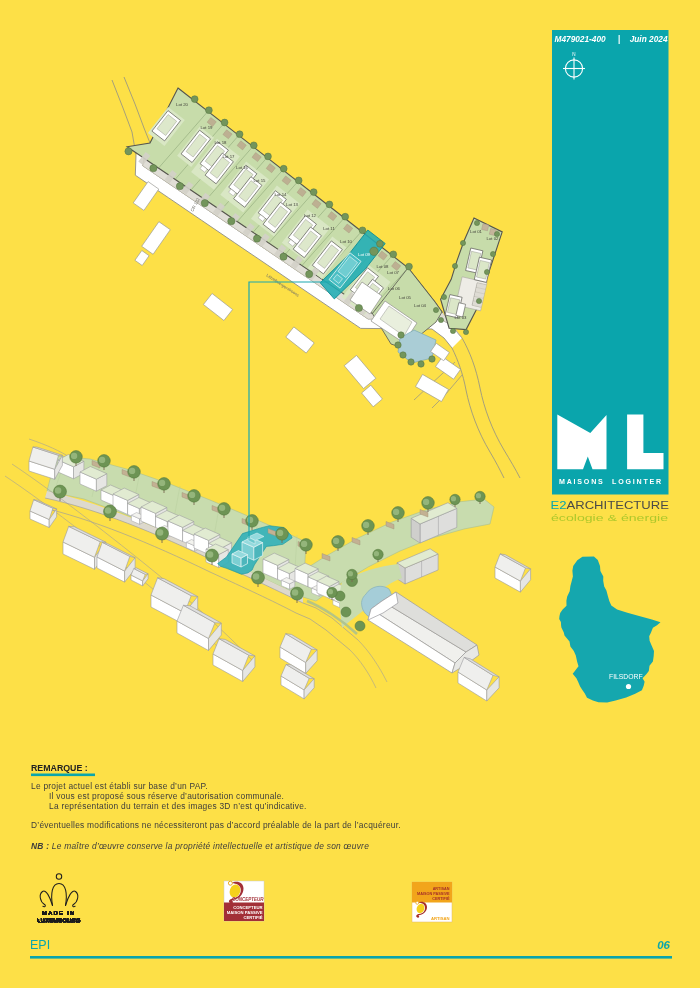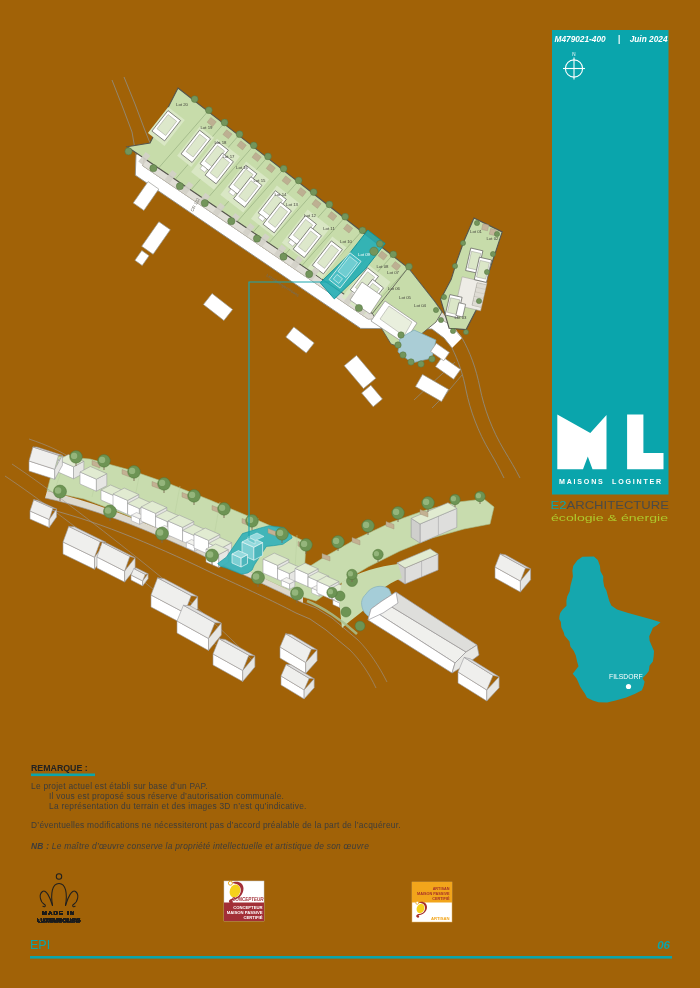--- a/index.html
+++ b/index.html
@@ -1,16 +1,16 @@
 <!DOCTYPE html>
 <html><head>
 <meta charset="utf-8">
 <style>
   html,body{margin:0;padding:0;background:#fff;}
-  #page{position:relative;width:700px;height:988px;background:#a16207;overflow:hidden;
+  #page{position:relative;width:700px;height:988px;background:#fde047;overflow:hidden;
         font-family:"Liberation Sans",sans-serif;}
   svg{position:absolute;left:0;top:0;}
 </style>
 </head>
 <body>
 <div id="page">
 <svg id="main" width="700" height="988" viewBox="0 0 700 988" xmlns="http://www.w3.org/2000/svg">
 
 <g id="sidebar">
 

